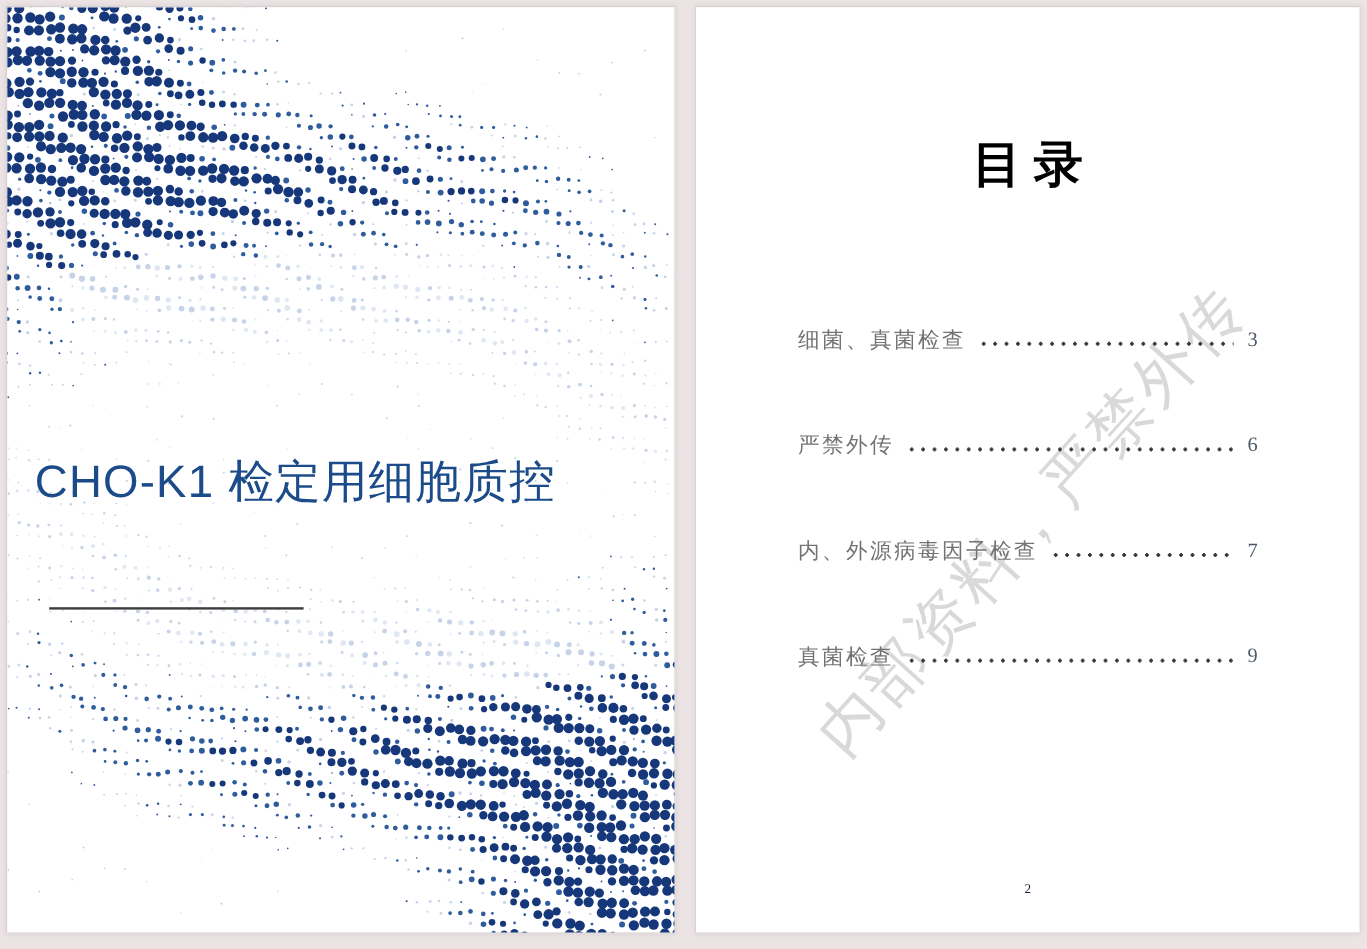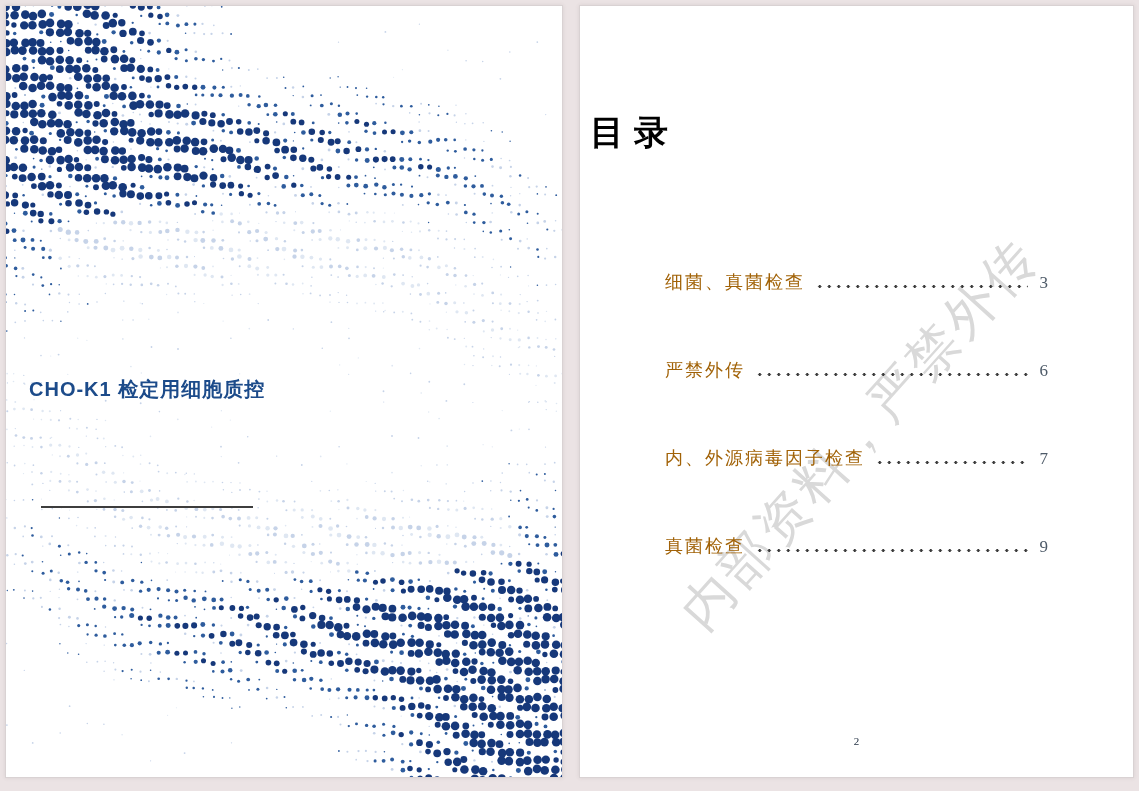--- a/index.html
+++ b/index.html
@@ -22,22 +22,22 @@
   .page-right { left: 579px; width: 555px; }
 
   
   .wave-svg { position: absolute; left: 0; top: 0; width: 558px; height: 773px; display: block; }
   .cover-title {
     position: absolute;
     left: 23px;
     top: 370px;
     width: 520px;
     font-family: "Liberation Sans", "DejaVu Sans", sans-serif;
-    font-size: 20px;
-    font-weight: 700;
+    font-size: 38px;
+    font-weight: 400;
     letter-spacing: 1px;
     white-space: nowrap;
     z-index: 2;
   }
   .cover-underline {
     position: absolute;
     left: 35px;
     top: 500px;
     width: 212px;
     height: 2px;
@@ -56,22 +56,23 @@
     letter-spacing: 4px;
     white-space: nowrap;
     z-index: 0;
     user-select: none;
   }
   .toc-title {
     position: absolute;
     top: 104px;
     left: 0;
     width: 100%;
+    text-align: center;
     font-family: "Liberation Serif", "DejaVu Serif", serif;
-    font-size: 34px;
+    font-size: 41px;
     font-weight: 700;
     color: #000000;
     letter-spacing: 10px;
     text-indent: 10px;
     z-index: 1;
   }
   .toc-list {
     position: absolute;
     left: 85px;
     right: 85px;
@@ -79,23 +80,23 @@
     z-index: 1;
   }
   .toc-entry {
     display: flex;
     align-items: flex-end;
     height: 30px;
     margin-bottom: 58px;
     cursor: pointer;
   }
   .toc-label {
-    font-family: Liberation Mono, monospace;
+    font-family: Liberation Sans, sans-serif;
     font-size: 18px;
-    color: #a16207;
+    color: #737373;
     letter-spacing: 2px;
     line-height: 26px;
     white-space: nowrap;
   }
   .toc-leader {
     flex: 1;
     height: 5px;
     margin: 0 8px 7px 10px;
     background-image: radial-gradient(circle, #3a3a3a 1.35px, transparent 1.7px);
     background-size: 9.5px 5px;

